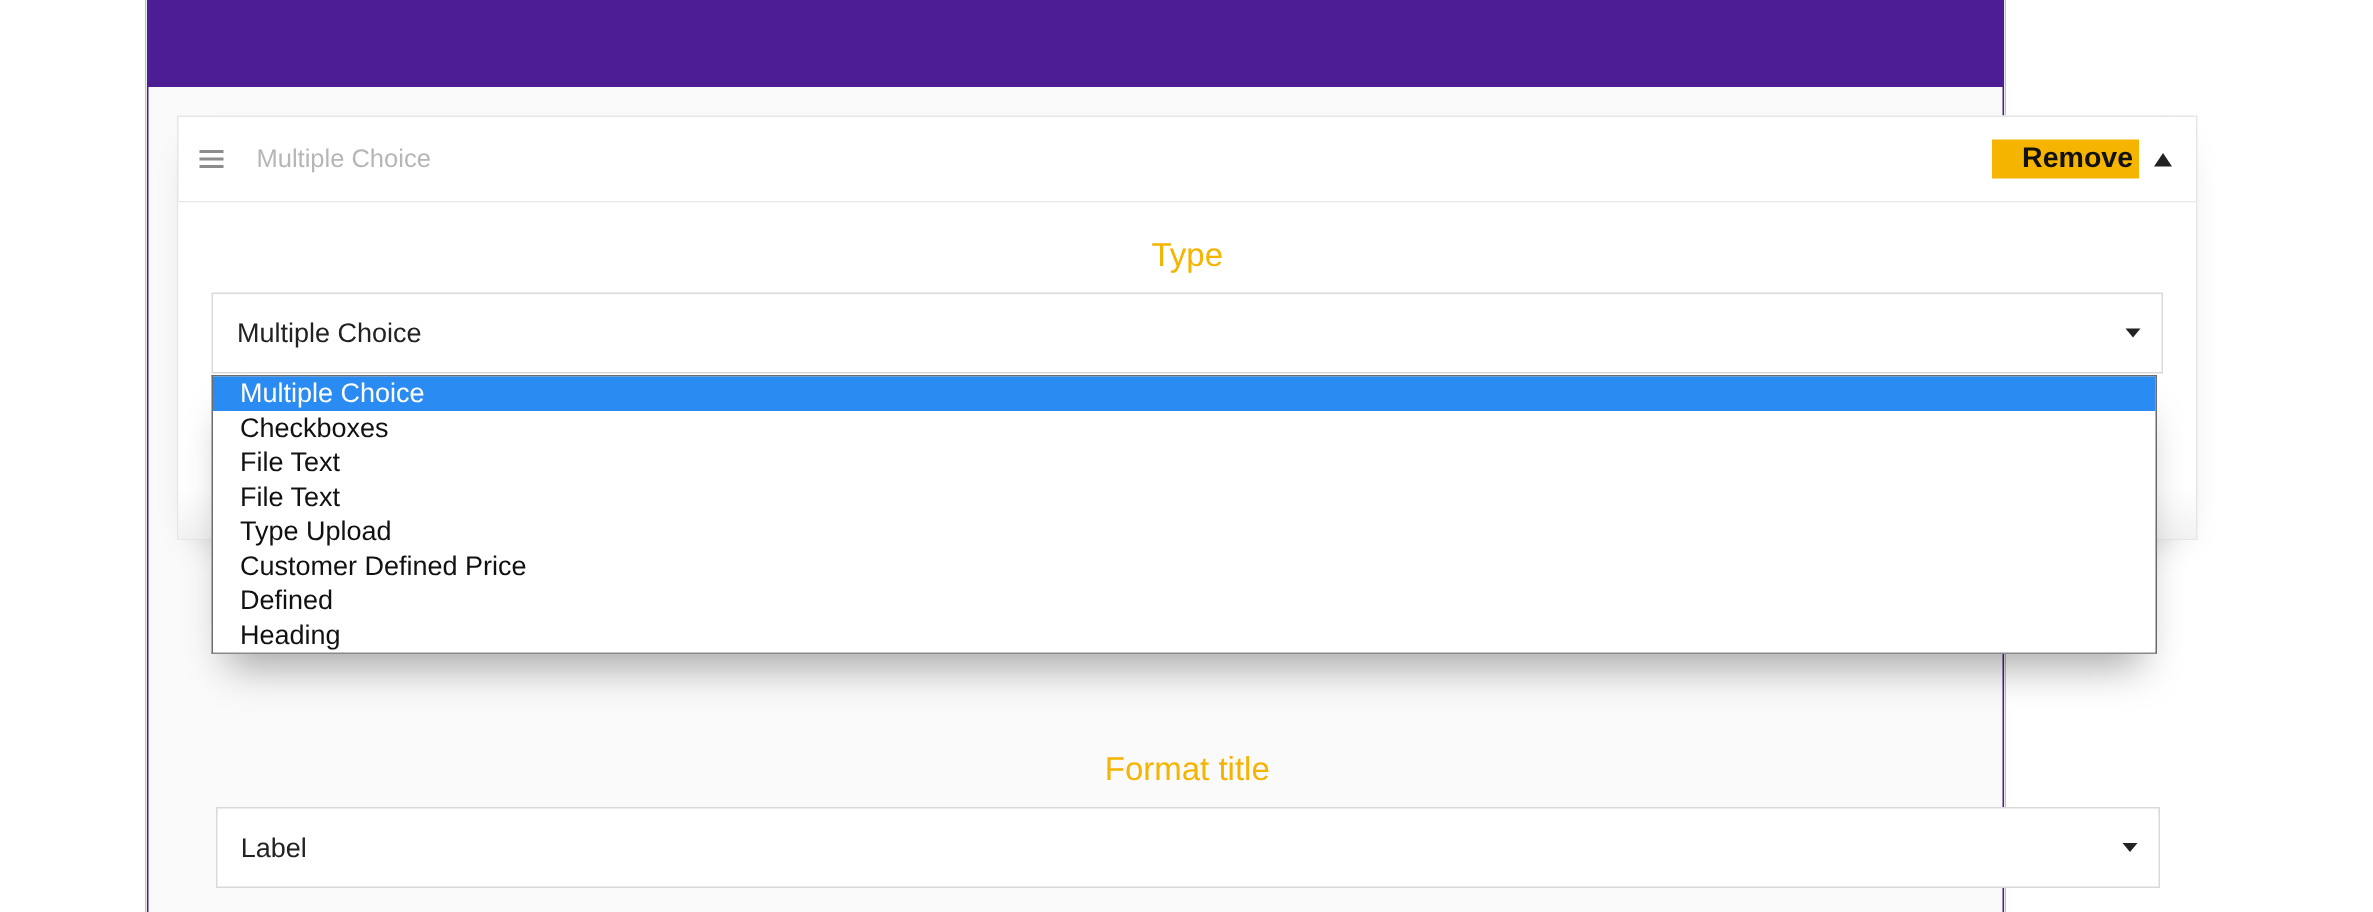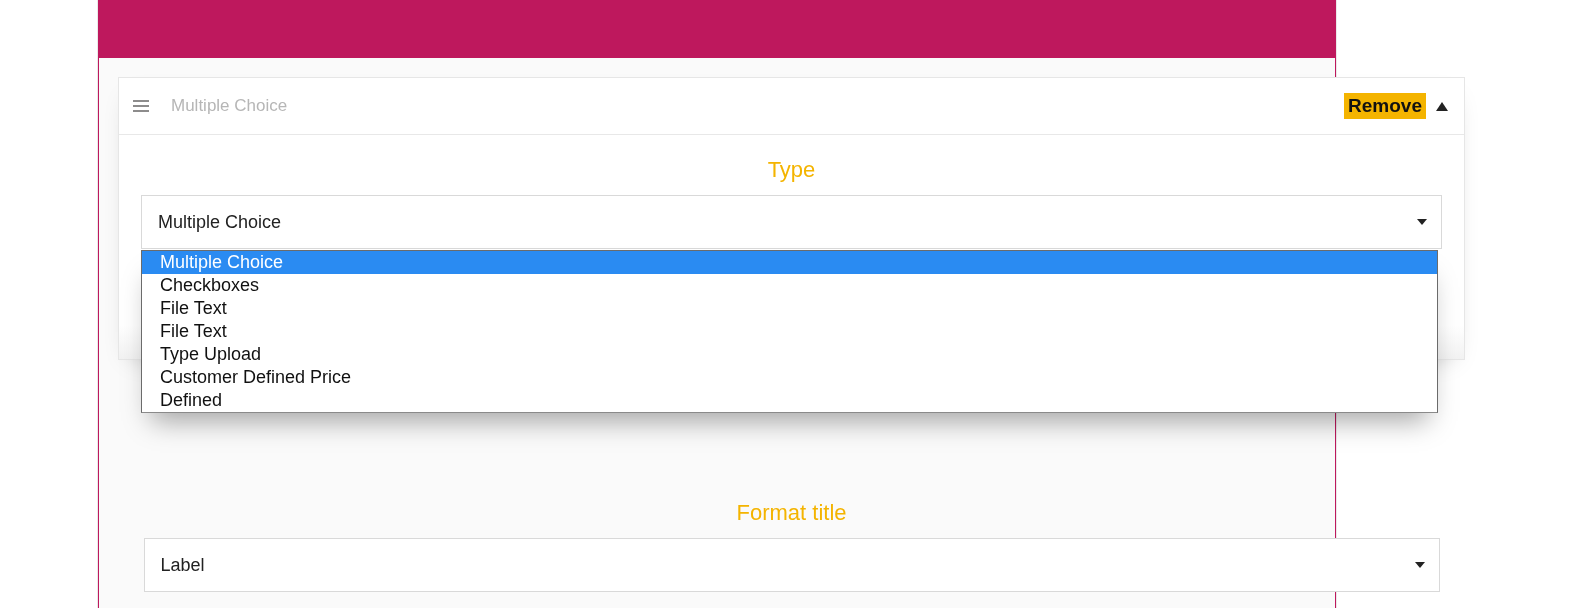--- a/index.html
+++ b/index.html
@@ -12,21 +12,21 @@
     position: relative;
   }
   .outer-frame {
     position: absolute;
     left: 97px;
     top: 0;
     width: 1240px;
     height: 608px;
     border-left: 1px solid #e9e9e9;
     border-right: 1px solid #e9e9e9;
-    background: #be185d;
+    background: #4c1d95;
   }
   .faint-bg {
     position: absolute;
     left: 1px;
     right: 1px;
     top: 58px;
     bottom: 0;
     background: #fafafa;
   }
   .panel {
@@ -60,21 +60,21 @@
     margin-left: 20px;
     color: #b6b6b6;
     font-size: 17px;
     flex: 1;
   }
   .remove-btn {
     background: #f4b400;
     color: #111111;
     font-weight: 700;
     font-size: 19px;
-    padding: 2px 4px 2px 4px;
+    padding: 2px 4px 2px 20px;
     border: none;
     cursor: pointer;
     margin-right: 10px;
   }
   .collapse-toggle {
     width: 0; height: 0;
     border-left: 6px solid transparent;
     border-right: 6px solid transparent;
     border-bottom: 9px solid #222;
     cursor: pointer;
@@ -183,20 +183,21 @@
       </div>
 
       <div class="dropdown-list">
           <div class="option selected">Multiple Choice</div>
           <div class="option">Checkboxes</div>
           <div class="option">File Text</div>
           <div class="option">File Text</div>
           <div class="option">Type Upload</div>
           <div class="option">Customer Defined Price</div>
           <div class="option">Defined</div>
+          <div class="option">Heading</div>
         </div>
     </div>
   </div>
 
   <div class="second-section">
     <div class="section-label">Format title</div>
     <div class="select-box second-select">
       <span class="select-value">Label</span>
       <span class="chevron-down"></span>
     </div>

